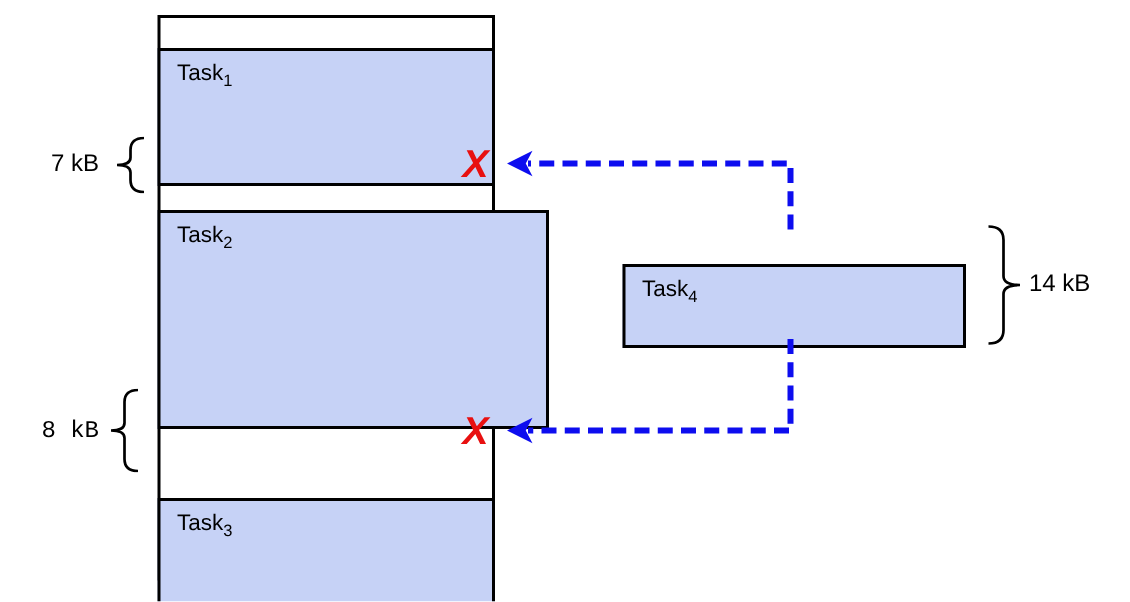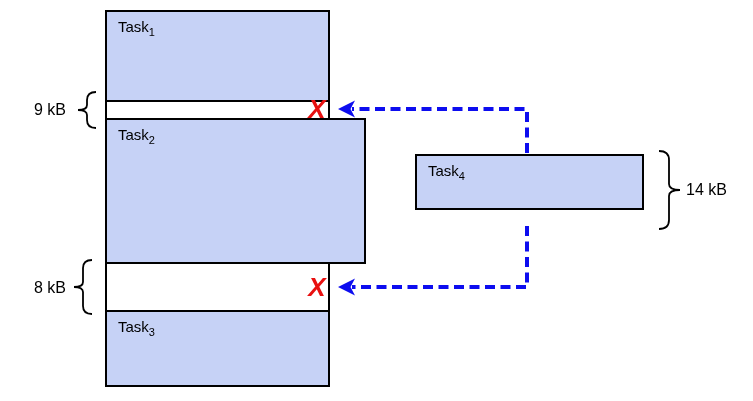--- a/index.html
+++ b/index.html
@@ -7,36 +7,36 @@
     position:relative; width:753px; height:401px; background:#ffffff;
     font-family:"Liberation Sans", sans-serif; color:#000; overflow:hidden;
   }
   .col-outline {
     position:absolute; left:105px; top:10px; width:225px; height:377px;
     border:2px solid #000; background:#ffffff; box-sizing:border-box;
   }
   .blk {
     position:absolute; box-sizing:border-box;
     border:2px solid #000; background:#c6d2f6;
-    font-size:15px; padding:7px 0 0 11px; line-height:1.1;
+    font-size:15px; padding:7px 0 0 11px; line-height:1.1;margin-top:22px;
   }
   .blk sub { font-size:11px; line-height:0; }
   #task1 { left:105px; top:10px;  width:225px; height:92px; }
   #task2 { left:105px; top:118px; width:261px; height:146px; }
   #task3 { left:105px; top:310px; width:225px; height:77px; }
   #task4 { left:415px; top:154px; width:229px; height:56px; }
   .gap { position:absolute; left:107px; width:221px; background:transparent; }
   #gap-4kb { top:102px; height:16px; }
   #gap-8kb { top:265px; height:45px; }
   .size-label {
     position:absolute; font-size:16px; height:19px; line-height:19px;
     white-space:nowrap;
   }
   #label-4kb  { left:8px;  top:100px; width:58px; text-align:right; }
-  #label-8kb  { left:8px;  top:278px; width:58px; text-align:right; }
+  #label-8kb  { left:8px;  top:278px; width:58px; text-align:right;font-family:Liberation Mono, monospace; }
   #label-12kb { left:686px; top:180px; text-align:left; }
   .brace { position:absolute; }
   .reject-x {
     position:absolute; width:26px; text-align:center;
     font-size:26px; line-height:30px; font-style:italic; font-weight:bold;
     color:#e81010;
   }
   #x-4kb { left:304px; top:94px; }
   #x-8kb { left:304px; top:272px; }
   .arrows { position:absolute; left:0; top:0; width:753px; height:401px; pointer-events:none; }
@@ -58,21 +58,21 @@
     <span><span>Task</span><sub>3</sub></span>
   </div>
 
   <div class="gap" id="gap-4kb"></div>
   <div class="gap" id="gap-8kb"></div>
 
   <div class="blk" id="task4">
     <span><span>Task</span><sub>4</sub></span>
   </div>
 
-  <div class="size-label" id="label-4kb">9 kB</div>
+  <div class="size-label" id="label-4kb">7 kB</div>
   <div class="size-label" id="label-8kb">8 kB</div>
   <div class="size-label" id="label-12kb">14 kB</div>
 
   <svg class="brace" style="left:76px; top:91px;" width="22" height="38">
     <path d="M20 1 Q11 1 11 9 L11 14 Q11 19 2 19 Q11 19 11 24 L11 29 Q11 37 20 37" fill="none" stroke="#000" stroke-width="1.8"></path>
   </svg>
   <svg class="brace" style="left:72px; top:259px;" width="22" height="56">
     <path d="M20 1 Q11 1 11 9 L11 23 Q11 28 2 28 Q11 28 11 33 L11 47 Q11 55 20 55" fill="none" stroke="#000" stroke-width="1.8"></path>
   </svg>
   <svg class="brace" style="left:656px; top:150px;" width="26" height="80">

